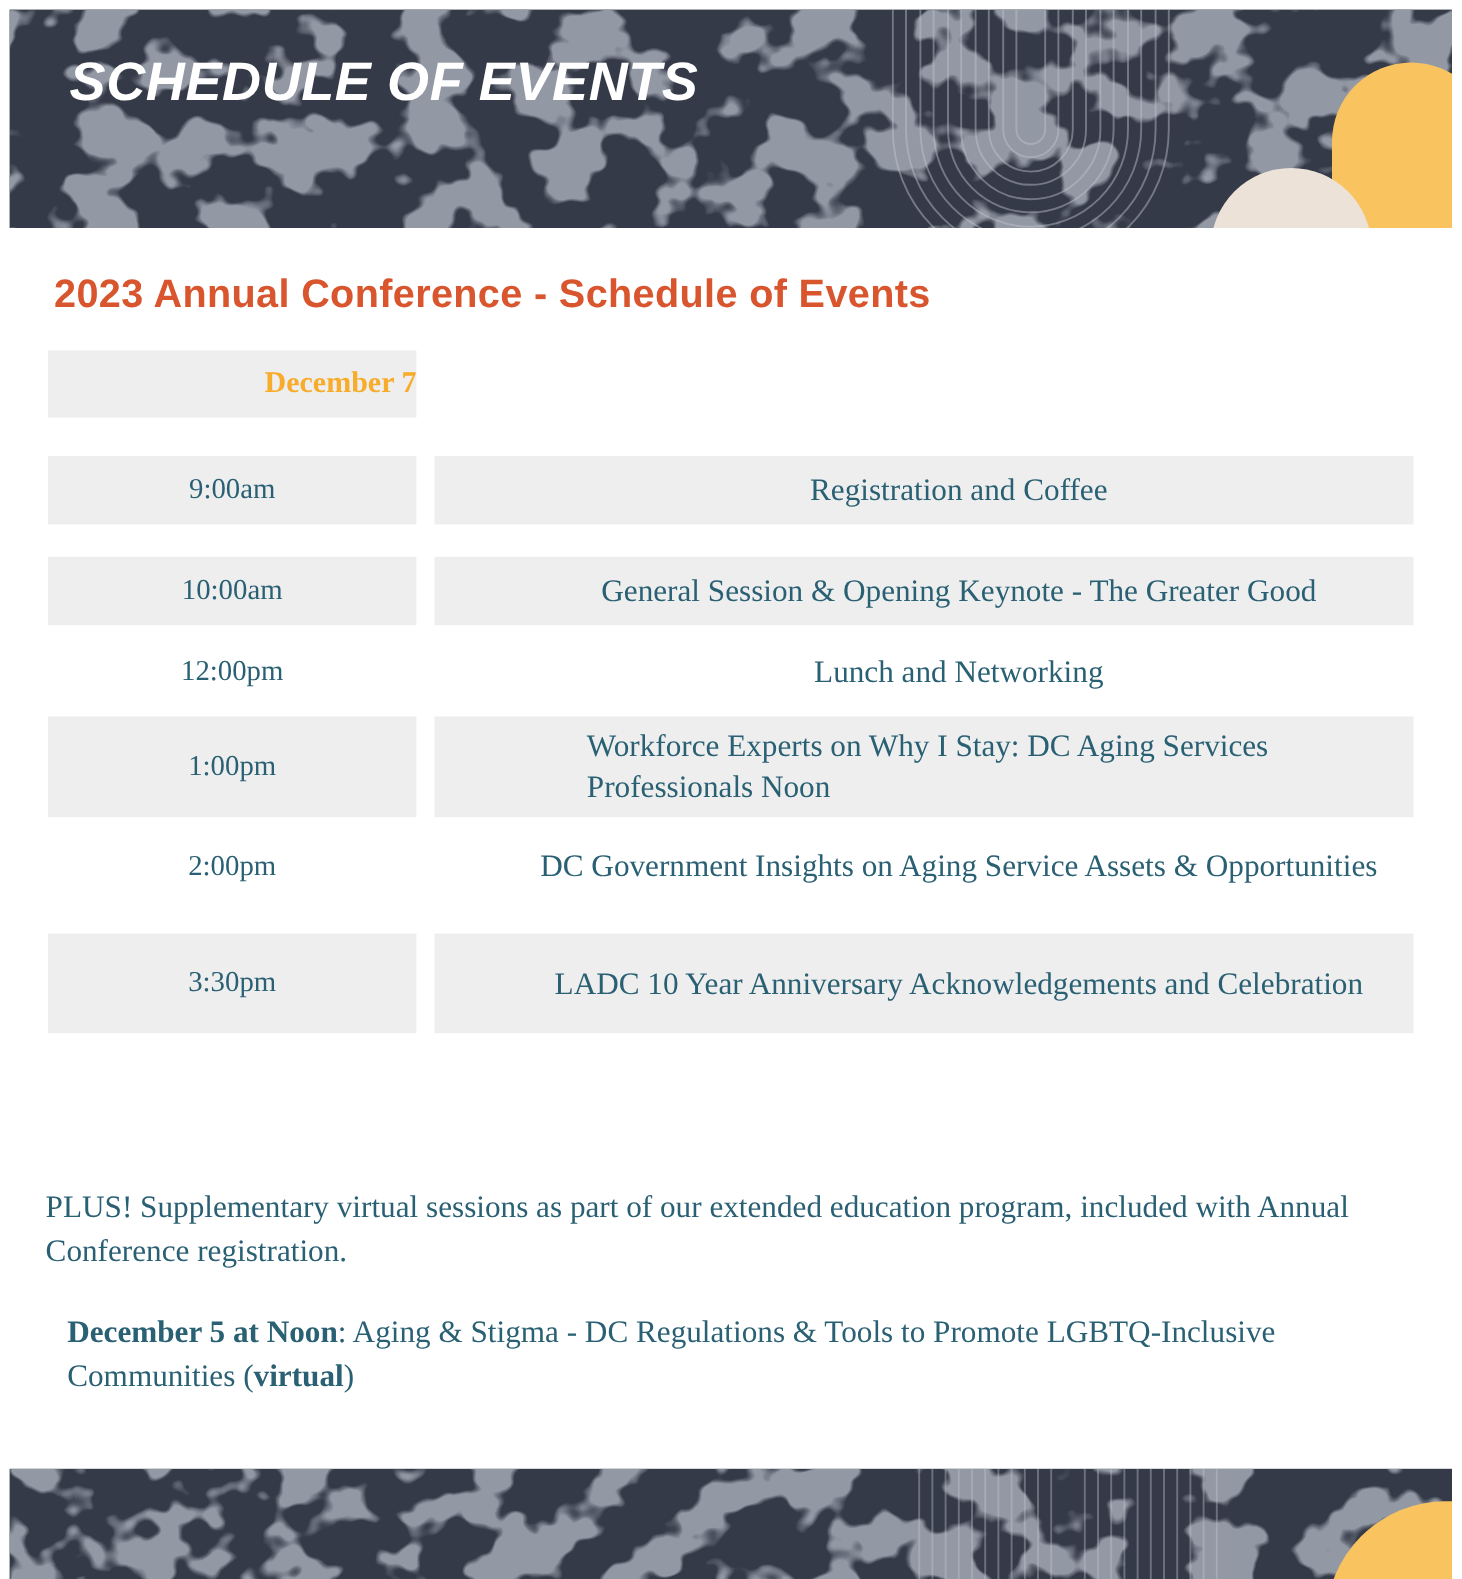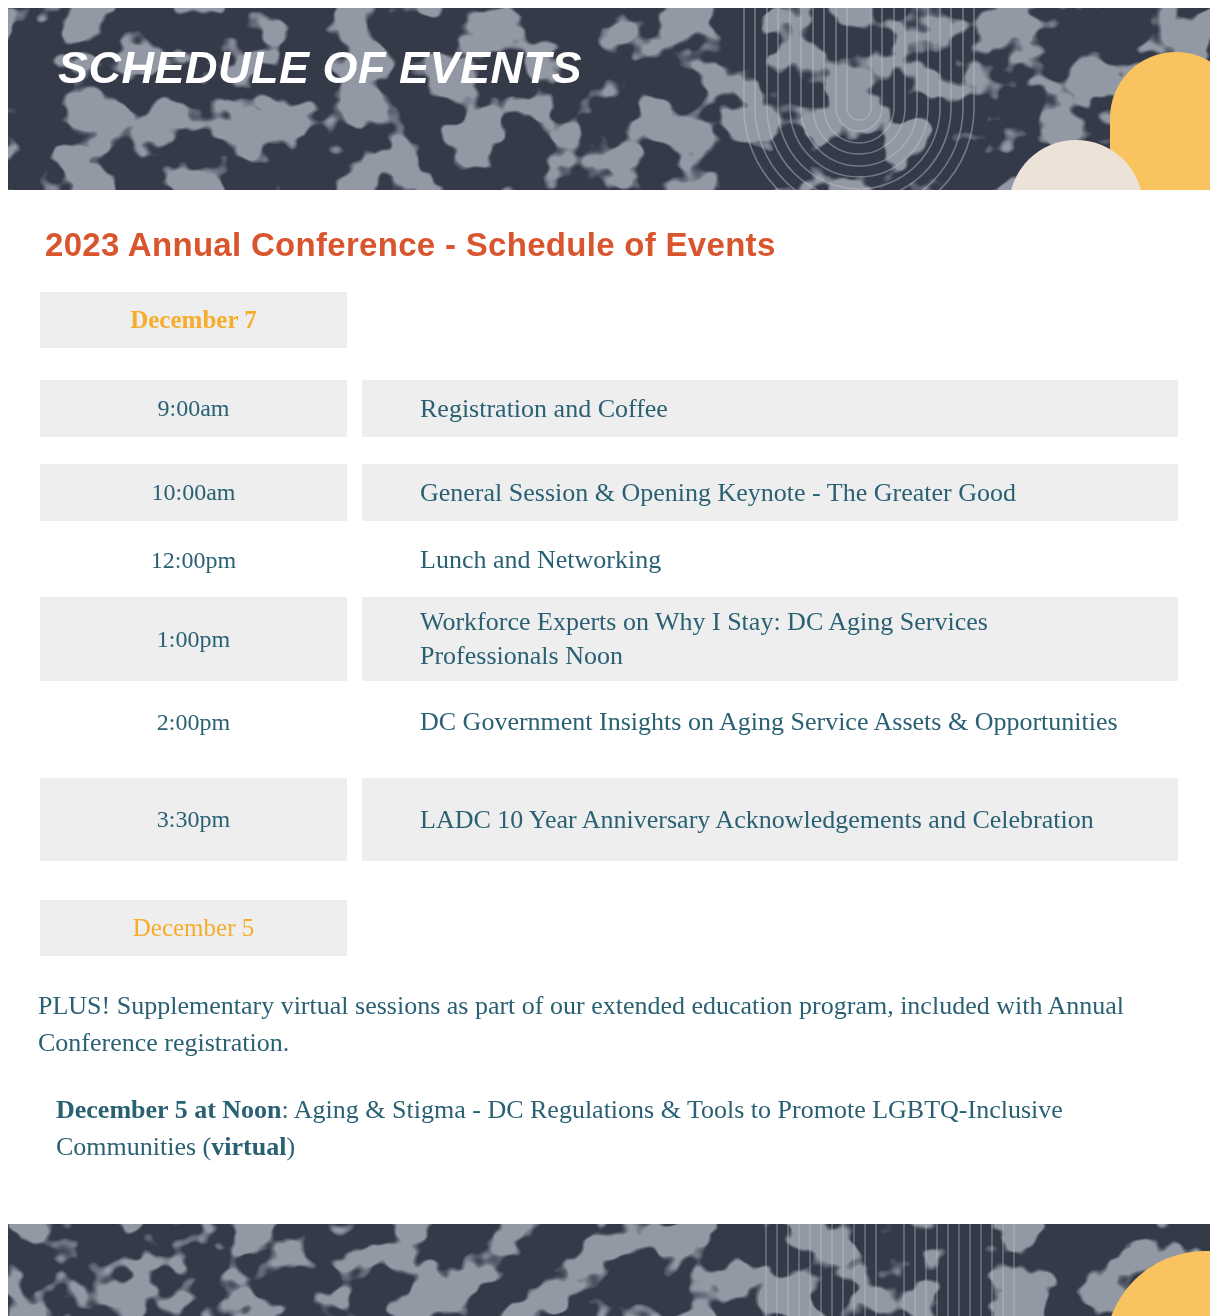--- a/index.html
+++ b/index.html
@@ -59,40 +59,41 @@
     color:#d8552e;
     font-size:33px;
     font-weight:700;
     letter-spacing:0.3px;
     white-space:nowrap;
   }
   .gray-box { background:#eeeeee; }
 
   .day-box {
     position:absolute; left:40px; width:307px; height:56px;
-    display:flex; align-items:center; justify-content:center;
+    display:flex; align-items:center; justify-content:flex-end;
   }
   .day-box .day-label {
     font-family:"Liberation Serif", serif;
     font-size:25px;
     color:#f7ac2b;
   }
   .day-box .day-label.bold { font-weight:700; }
   #day1 { top:292px; }
   #day2 { top:900px; }
 
   .row { position:absolute; left:40px; }
   .time-box {
     position:absolute; left:0; top:0; bottom:0; width:307px;
     display:flex; align-items:center; justify-content:center;
   }
   .event-box {
     position:absolute; left:322px; top:0; bottom:0; width:816px;
     display:flex; align-items:center;
     padding-left:58px;
+    justify-content:center;
   }
   .time-text {
     font-family:"Liberation Serif", serif;
     font-size:24px; color:#2a6073;
   }
   .event-text {
     font-family:"Liberation Serif", serif;
     font-size:26px; color:#2a6073;
     line-height:1.3;
   }
@@ -205,23 +206,20 @@
 
   <div id="row-6" class="row">
     <div class="time-box gray-box">
       <span class="time-text">3:30pm</span>
     </div>
     <div class="event-box gray-box">
       <span class="event-text">LADC 10 Year Anniversary Acknowledgements and Celebration</span>
     </div>
   </div>
 
-  <div id="day2" class="day-box gray-box">
-    <span class="day-label">December 5</span>
-  </div>
 
   <p id="note-plus" class="note">PLUS! Supplementary virtual sessions as part of our extended education program, included with Annual Conference registration.</p>
 
   <p id="note-dec5" class="note"><b>December 5 at Noon</b><span>: </span><span>Aging &amp; Stigma - DC Regulations &amp; Tools to Promote LGBTQ-Inclusive Communities (</span><b>virtual</b><span>)</span></p>
 
   <div class="band band-footer">
     <svg class="texture" preserveAspectRatio="none">
       <defs>
         <filter id="grungeF" x="0" y="0" width="100%" height="100%">
           <feTurbulence type="fractalNoise" baseFrequency="0.018 0.022" numOctaves="3" seed="29" stitchTiles="stitch"></feTurbulence>

